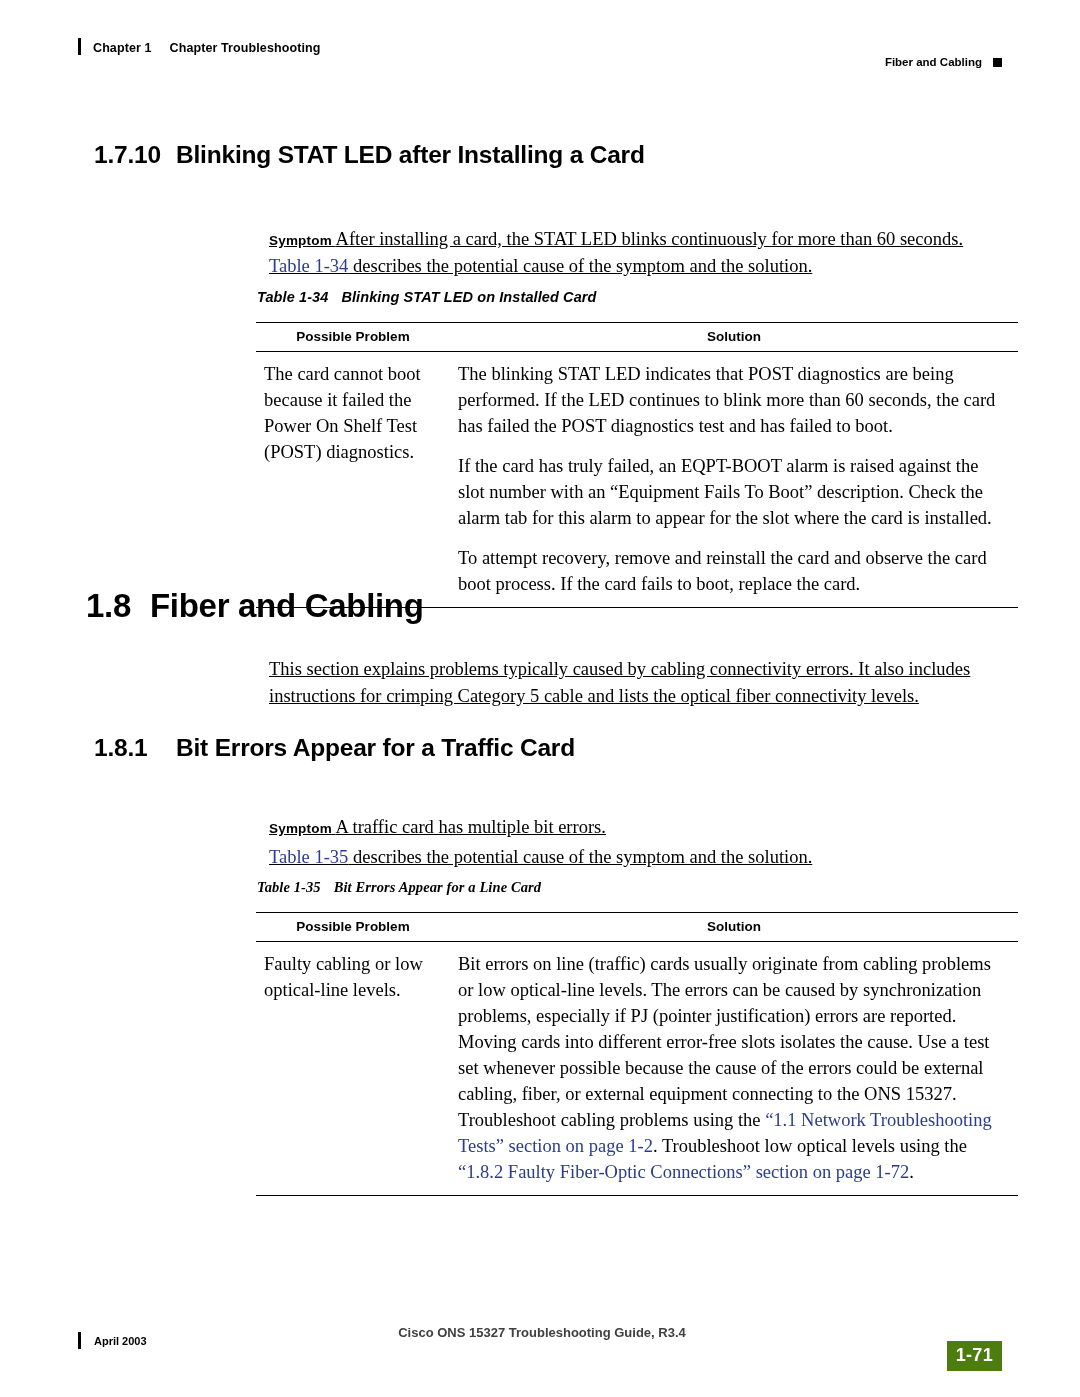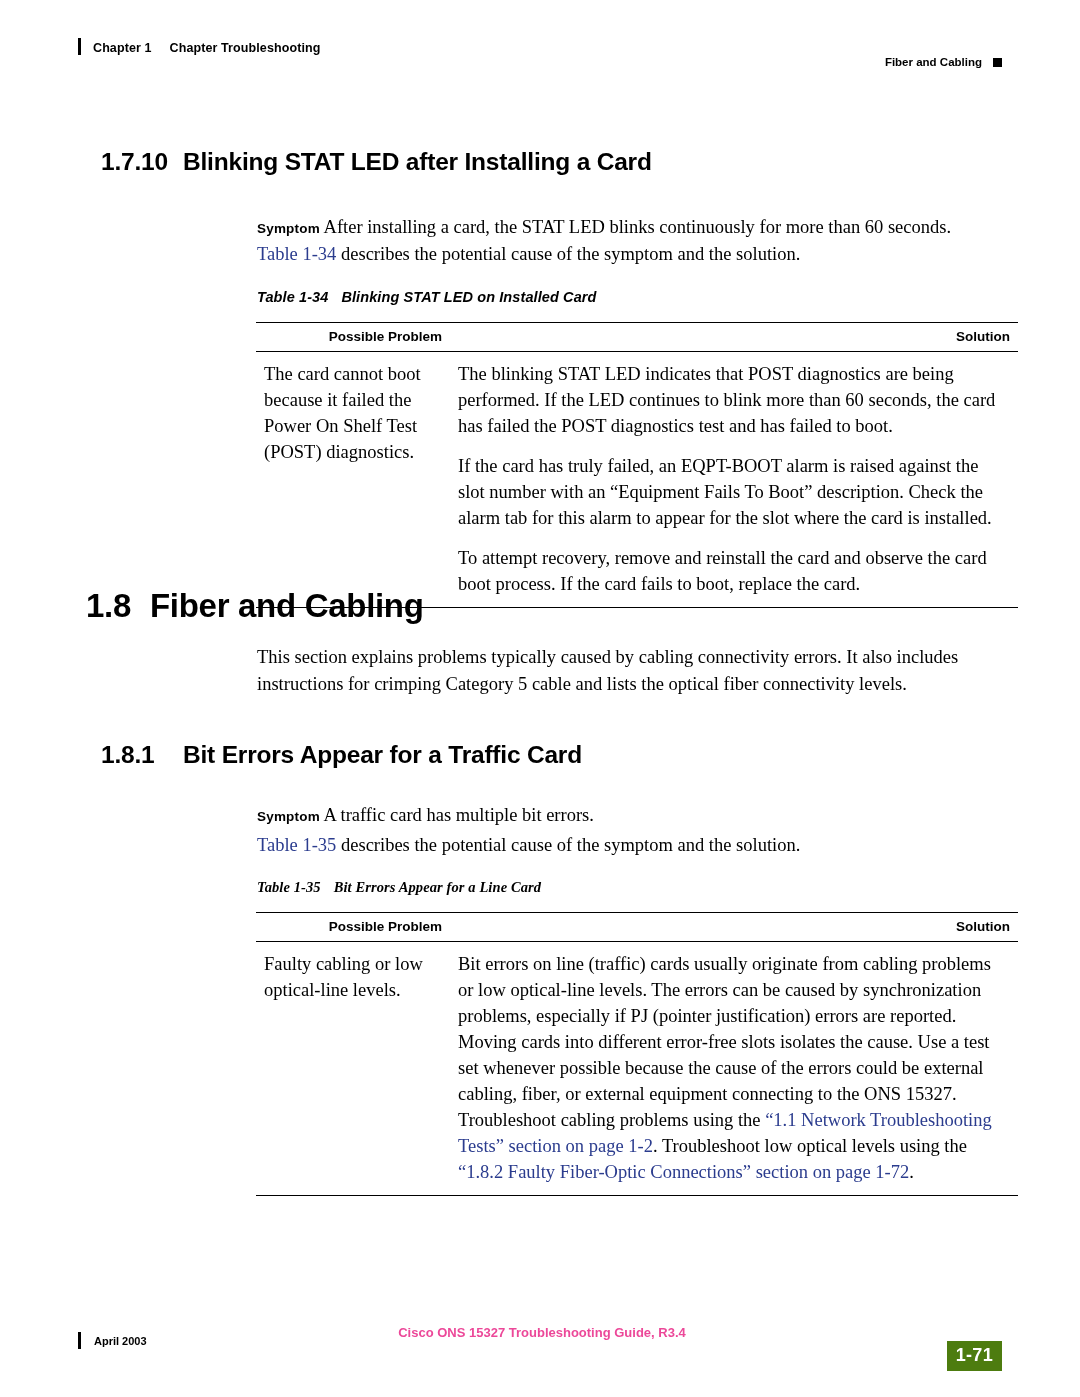--- a/index.html
+++ b/index.html
@@ -66,21 +66,21 @@
     left: 0;
     top: 0;
     width: 1080px;
   }
 
   h2.section-head {
     position: absolute;
     font-family: "Liberation Sans", sans-serif;
     font-weight: bold;
     font-size: 24.5px;
-    margin: 15px;
+    margin: 8px;
     letter-spacing: -0.2px;
   }
   h2.section-head .num {
     display: inline-block;
     width: 82px;
   }
 
   h1.major-head {
     position: absolute;
     font-family: "Liberation Sans", sans-serif;
@@ -89,23 +89,24 @@
     margin: 0;
     letter-spacing: -0.3px;
   }
   h1.major-head .num {
     display: inline-block;
     width: 64px;
   }
 
   p.body-text {
     position: absolute;
-    margin: 0;
+    margin: 12px;
     font-size: 18.5px;
     line-height: 27px;
+    text-decoration: underline;
   }
   .sym-label {
     font-family: "Liberation Sans", sans-serif;
     font-size: 13.5px;
     font-weight: bold;
     letter-spacing: 0.2px;
   }
   .xref {
     color: #2b3c8e;
   }
@@ -125,21 +126,21 @@
   table.doc-table {
     position: absolute;
     border-collapse: collapse;
     font-size: 18.5px;
     table-layout: fixed;
   }
   table.doc-table th {
     font-family: "Liberation Sans", sans-serif;
     font-size: 13.5px;
     font-weight: bold;
-    text-align: right;
+    text-align: center;
     padding: 6px 8px 7px 8px;
     border-top: 1.5px solid #000;
     border-bottom: 1.5px solid #000;
     vertical-align: bottom;
   }
   table.doc-table td {
     vertical-align: top;
     padding: 9px 10px 10px 8px;
     line-height: 26px;
     border-bottom: 1.5px solid #000;
@@ -180,21 +181,21 @@
   }
   .ftr-center {
     position: absolute;
     left: 4px;
     right: 0;
     top: 0;
     text-align: center;
     font-family: "Liberation Sans", sans-serif;
     font-size: 13px;
     font-weight: bold;
-    color: #ec4899;
+    color: #404040;
   }
   .ftr-page {
     position: absolute;
     right: 0;
     top: 16px;
     background: #4d7c0f;
     color: #fff;
     font-family: "Liberation Sans", sans-serif;
     font-size: 18px;
     font-weight: bold;

